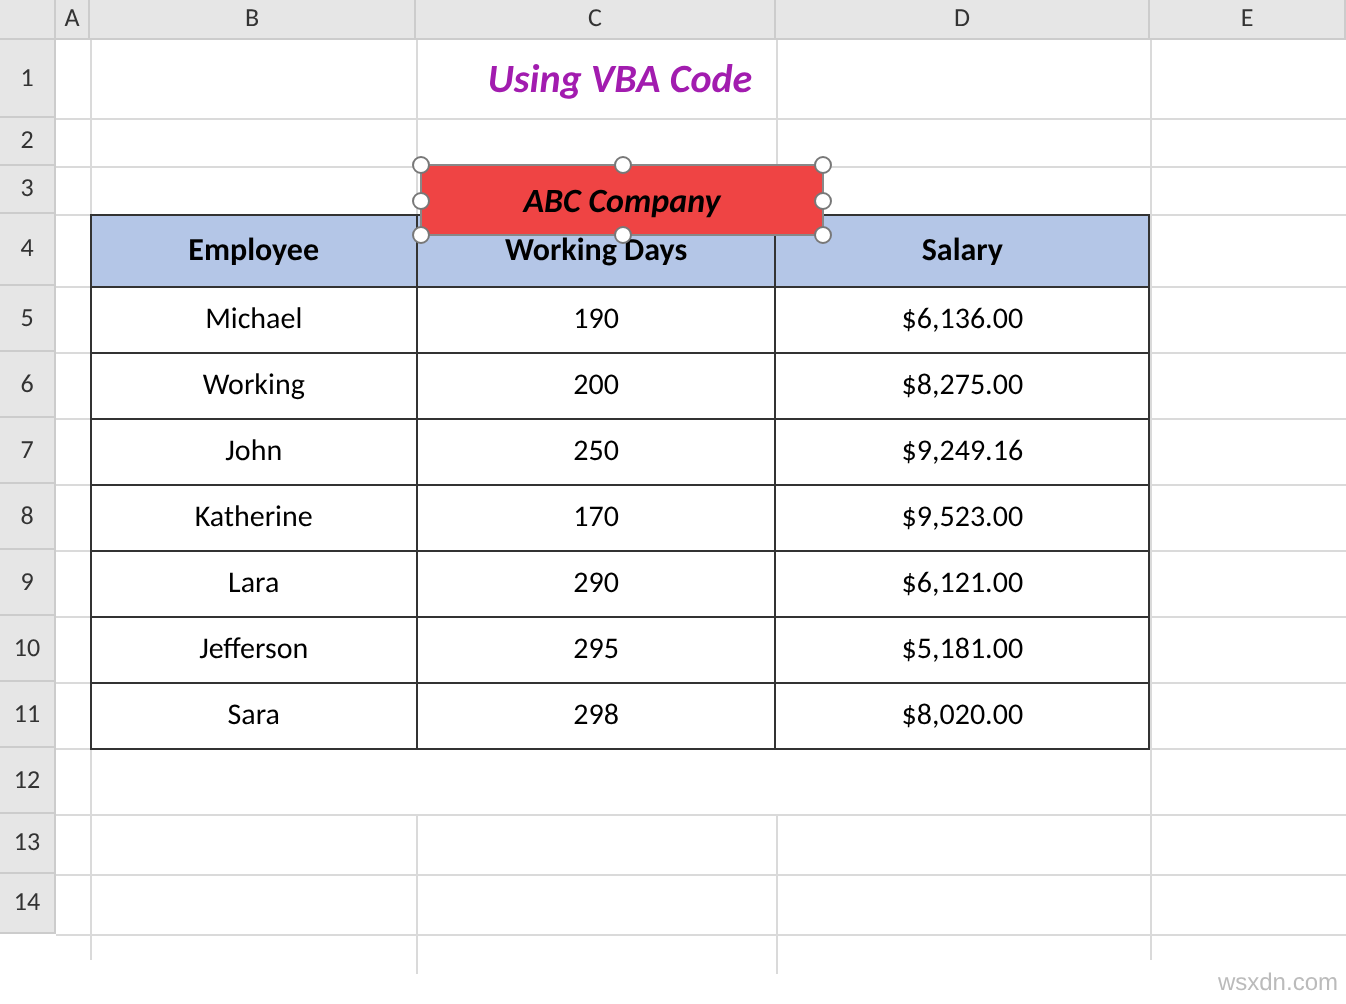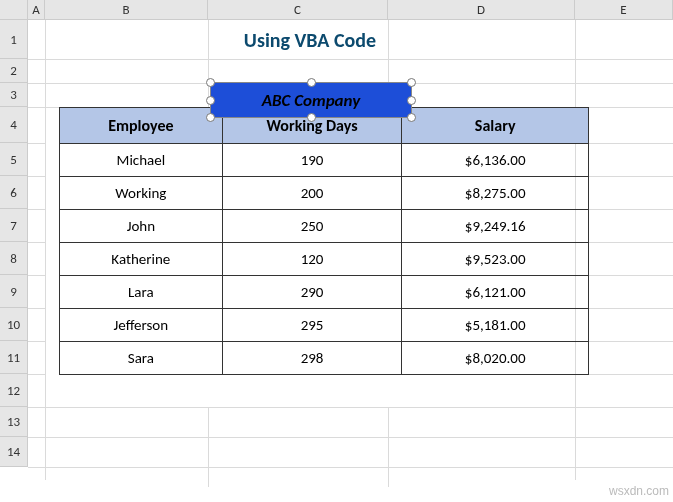--- a/index.html
+++ b/index.html
@@ -76,25 +76,26 @@
       position: absolute;
       left: 17px;
       top: 0;
       width: 530px;
       height: 39px;
       display: flex;
       align-items: center;
       justify-content: center;
       font-size: 20px;
       font-weight: bold;
-      color: #0c4a6e;
+      font-style: italic;
+      color: #a21caf;
     }
     .data-table {
       position: absolute;
-      left: 31px;
+      left: 17px;
       top: 87px;
       width: 530px;
       border-collapse: collapse;
       padding-left: 16px;
     }
     .data-table th {
       background: #b4c6e7;
       border: 1px solid #333;
       height: 36px;
       font-weight: bold;
@@ -129,21 +130,21 @@
       background: #dadada;
       left: 0;
     }
     .text-box-selected {
       position: absolute;
       left: 182px;
       top: 62px;
       width: 202px;
       height: 36px;
       border: 1px solid #888;
-      background: #1d4ed8;
+      background: #ef4444;
       display: flex;
       align-items: center;
       justify-content: center;
       font-size: 17px;
       font-weight: bold;
       font-style: italic;
       color: #000;
     }
     .selection-handle {
       position: absolute;
@@ -253,21 +254,21 @@
             <td>200</td>
             <td>$8,275.00</td>
           </tr>
           <tr>
             <td>John</td>
             <td>250</td>
             <td>$9,249.16</td>
           </tr>
           <tr>
             <td>Katherine</td>
-            <td>120</td>
+            <td>170</td>
             <td>$9,523.00</td>
           </tr>
           <tr>
             <td>Lara</td>
             <td>290</td>
             <td>$6,121.00</td>
           </tr>
           <tr>
             <td>Jefferson</td>
             <td>295</td>

